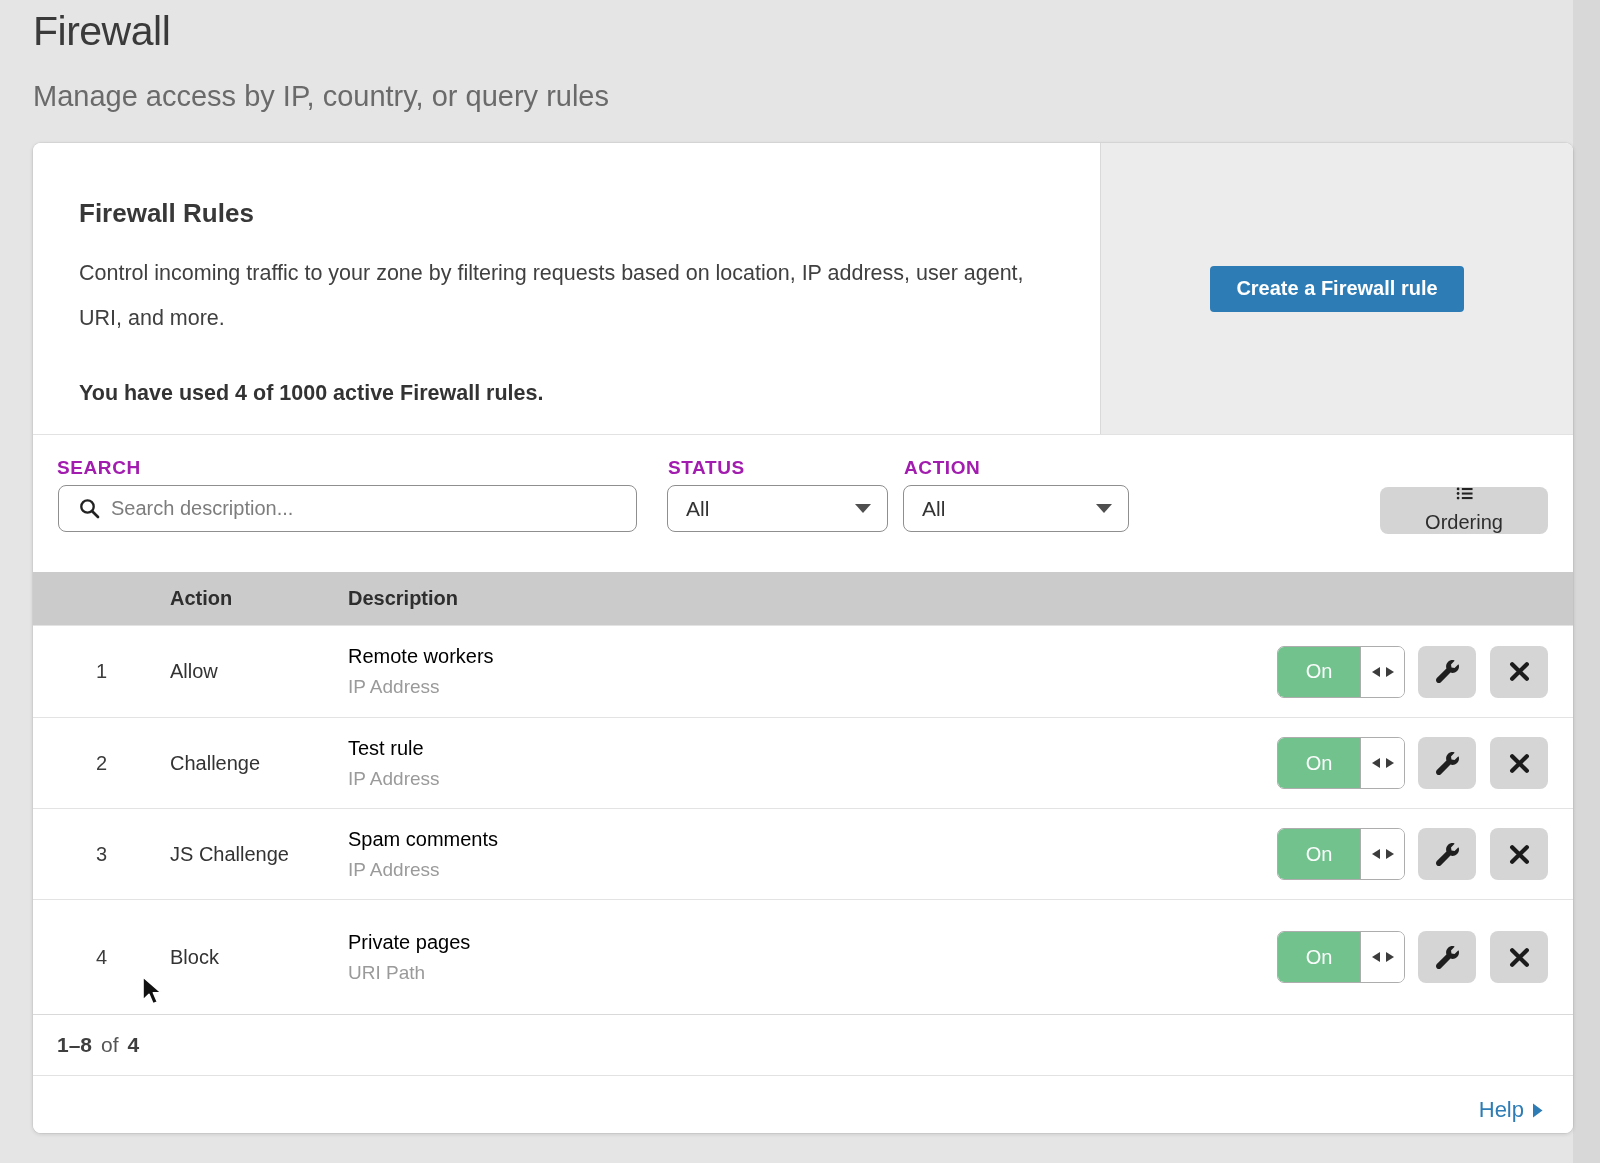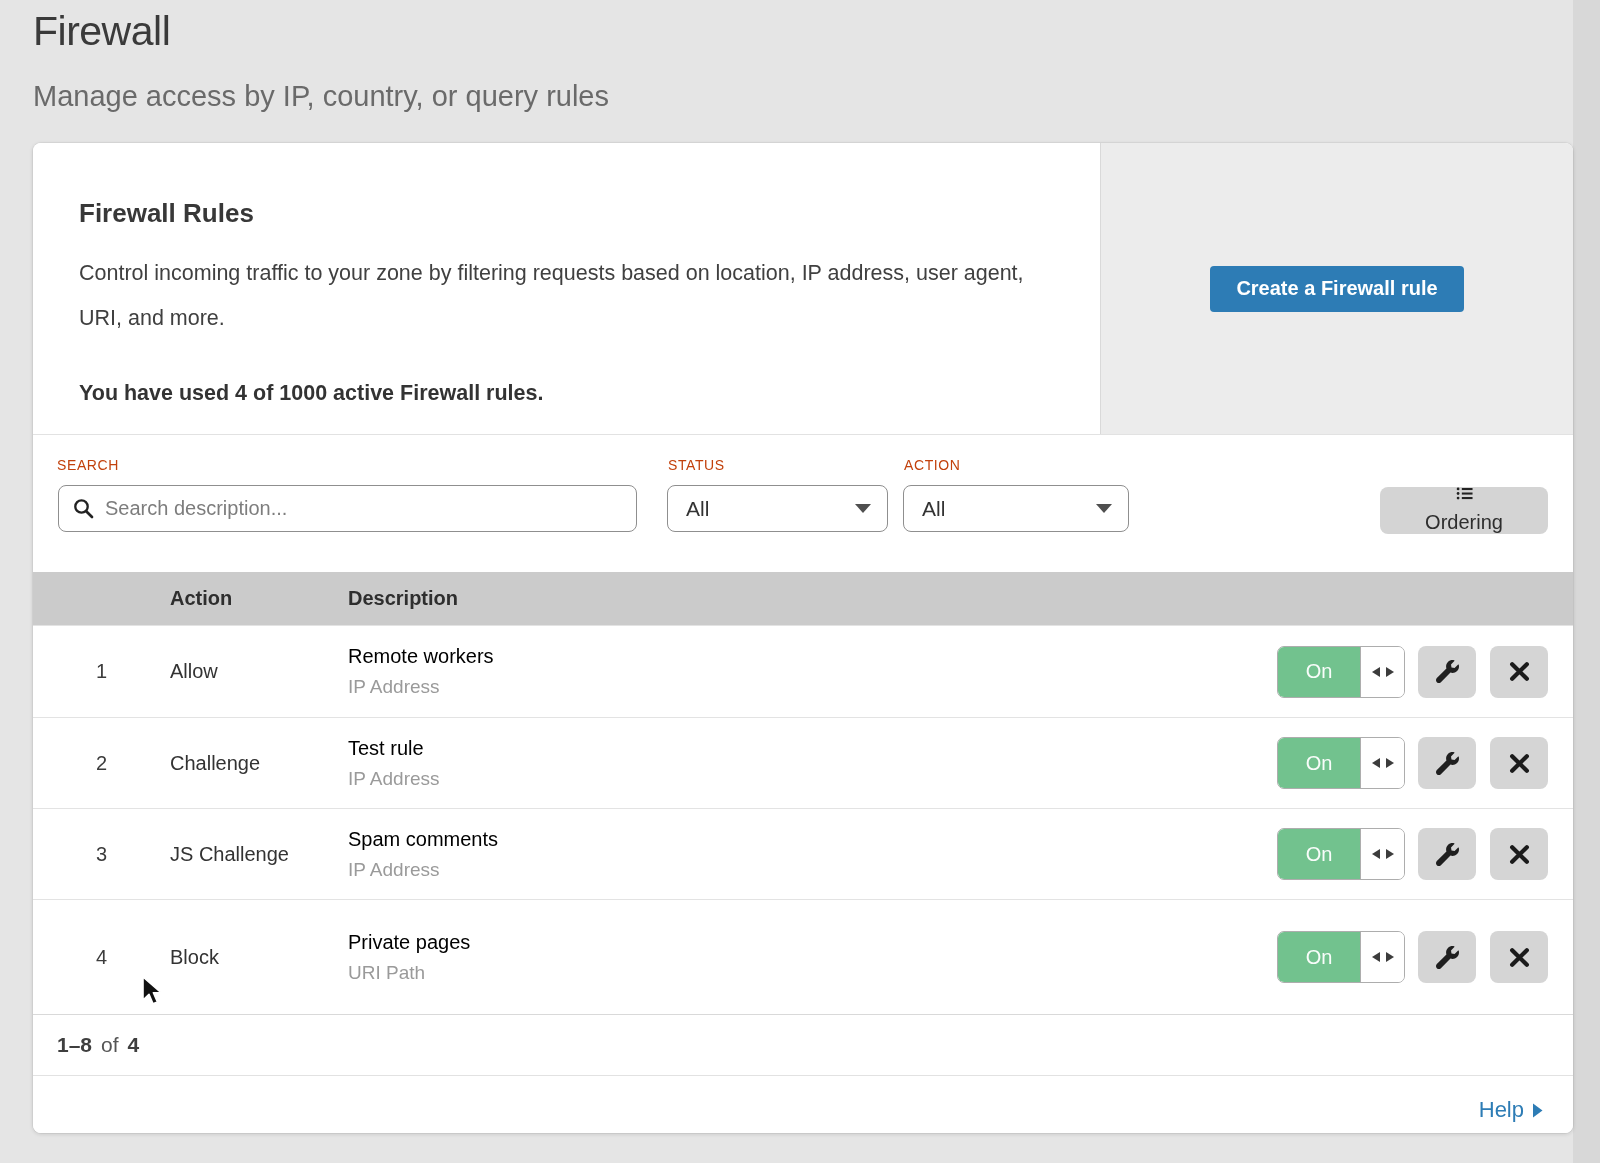--- a/index.html
+++ b/index.html
@@ -36,28 +36,28 @@
   .create-btn {
     border:none; cursor:pointer;
     background:#2d7cb5; color:#fff;
     font-family:inherit; font-size:20px; font-weight:700;
     padding:0 26px; height:46px; border-radius:4px;
   }
 
   
   .filters { position:relative; height:137px; background:#fff; }
   .filter-label {
-    position:absolute; top:22px; font-size:14px; font-weight:400;
-    color:#c2410c; letter-spacing:.6px;
+    position:absolute; top:22px; font-size:19px; font-weight:700;
+    color:#a21caf; letter-spacing:.6px;
   }
   .lbl-search { left:24px; } .lbl-status { left:635px; } .lbl-action { left:871px; }
   .search-box {
     position:absolute; left:25px; top:50px; width:579px; height:47px;
     border:1px solid #8f8f8f; border-radius:8px; background:#fff;
-    display:flex; align-items:center; padding:0 14px;
+    display:flex; align-items:center; padding:0 20px;
   }
   .search-box svg { flex:0 0 auto; margin-right:11px; }
   .search-box input {
     flex:1; border:none; outline:none; font-family:inherit;
     font-size:20px; color:#333; background:transparent;
   }
   .search-box input::placeholder { color:#7d7d7d; }
   .select {
     position:absolute; top:50px; height:47px;
     border:1px solid #8f8f8f; border-radius:8px; background:#fff;

